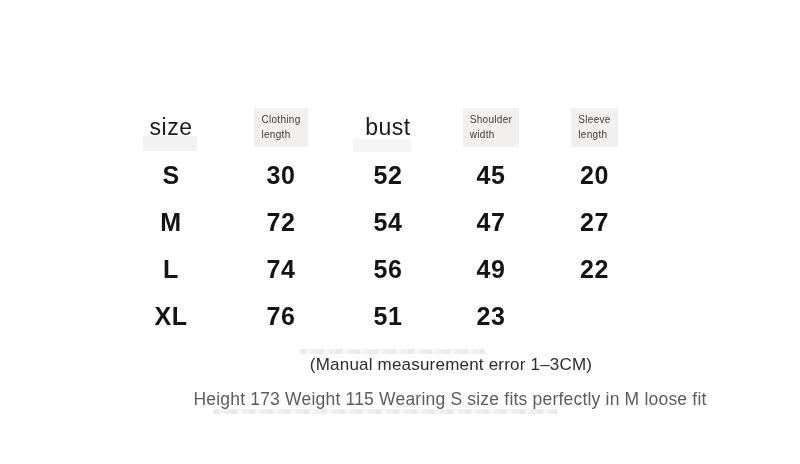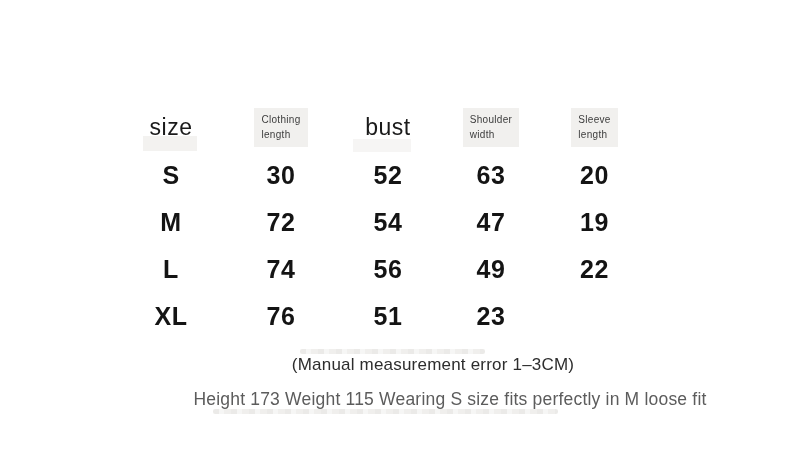--- a/index.html
+++ b/index.html
@@ -52,21 +52,21 @@
   }
 
   
   .patch { position: absolute; background: #f3f2f0; }
   .patch-size { left: 143px; top: 136px; width: 54px; height: 15px; }
   .patch-bust { left: 353px; top: 139px; width: 58px; height: 13px; opacity: 0.75; }
 
   
   .note-1 {
     position: absolute;
-    left: 128px;
+    left: 146px;
     top: 355px;
     width: 610px;
     text-align: center;
     font-size: 17px;
     color: #2d2d2d;
     letter-spacing: 0.2px;
   }
   .note-2 {
     position: absolute;
     left: 130px;
@@ -133,40 +133,40 @@
     <div class="cell">
         <span class="val">S</span>
       </div>
     <div class="cell">
         <span class="val">30</span>
       </div>
     <div class="cell">
         <span class="val">52</span>
       </div>
     <div class="cell">
-        <span class="val">63</span>
+        <span class="val">45</span>
       </div>
     <div class="cell">
         <span class="val">20</span>
       </div>
 
     <div class="cell">
         <span class="val">M</span>
       </div>
     <div class="cell">
         <span class="val">72</span>
       </div>
     <div class="cell">
         <span class="val">54</span>
       </div>
     <div class="cell">
         <span class="val">47</span>
       </div>
     <div class="cell">
-        <span class="val">19</span>
+        <span class="val">27</span>
       </div>
 
     <div class="cell">
         <span class="val">L</span>
       </div>
     <div class="cell">
         <span class="val">74</span>
       </div>
     <div class="cell">
         <span class="val">56</span>

